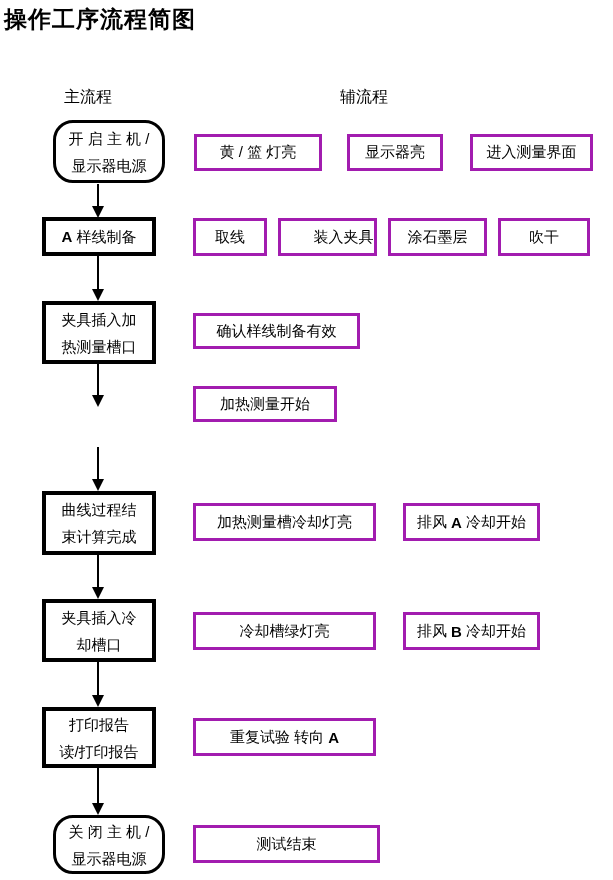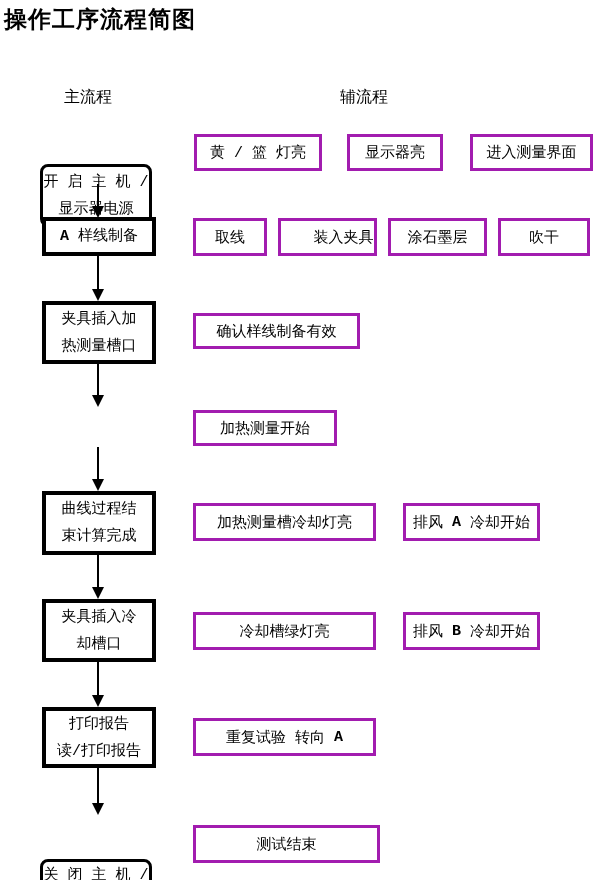--- a/index.html
+++ b/index.html
@@ -2,21 +2,21 @@
 <html><head>
 <meta charset="utf-8">
 <style>
   html, body { margin: 0; padding: 0; background: #ffffff; }
   .canvas {
     position: relative;
     width: 599px;
     height: 880px;
     background: #ffffff;
     color: #000000;
-    font-family: Liberation Mono, monospace;
+    font-family: Liberation Sans, sans-serif;
     overflow: hidden;
   }
   .title {
     position: absolute;
     left: 4px;
     top: 4px;
     font-size: 23px;
     font-weight: bold;
     letter-spacing: 1px;
   }
@@ -34,25 +34,24 @@
     background: #ffffff;
     display: flex;
     flex-direction: column;
     align-items: center;
     justify-content: center;
     text-align: center;
     font-size: 15px;
     line-height: 27px;
   }
   .main-box.rounded {
-    left: 40px;
+    left: 53px;
     width: 112px;
     border-width: 3px;
-    border-radius: 8px;
-    margin-top: 44px;
+    border-radius: 20px;
   }
   .aux-box {
     position: absolute;
     border: 3px solid #a21caf;
     box-sizing: border-box;
     background: #ffffff;
     display: flex;
     align-items: center;
     justify-content: center;
     text-align: center;
@@ -180,21 +179,21 @@
     <span>涂石墨层</span>
   </div>
   <div class="aux-box" style="left:498px; top:218px; width:92px; height:38px;">
     <span>吹干</span>
   </div>
 
   <div class="aux-box" style="left:193px; top:313px; width:167px; height:36px;">
     <span>确认样线制备有效</span>
   </div>
 
-  <div class="aux-box" style="left:193px; top:410px; width:144px; height:36px;">
+  <div class="aux-box" style="left:193px; top:386px; width:144px; height:36px;">
     <span>加热测量开始</span>
   </div>
 
   <div class="aux-box" style="left:193px; top:503px; width:183px; height:38px;">
     <span>加热测量槽冷却灯亮</span>
   </div>
   <div class="aux-box" style="left:403px; top:503px; width:137px; height:38px;">
     <span>排风 </span><span class="b">A</span><span> 冷却开始</span>
   </div>
 

